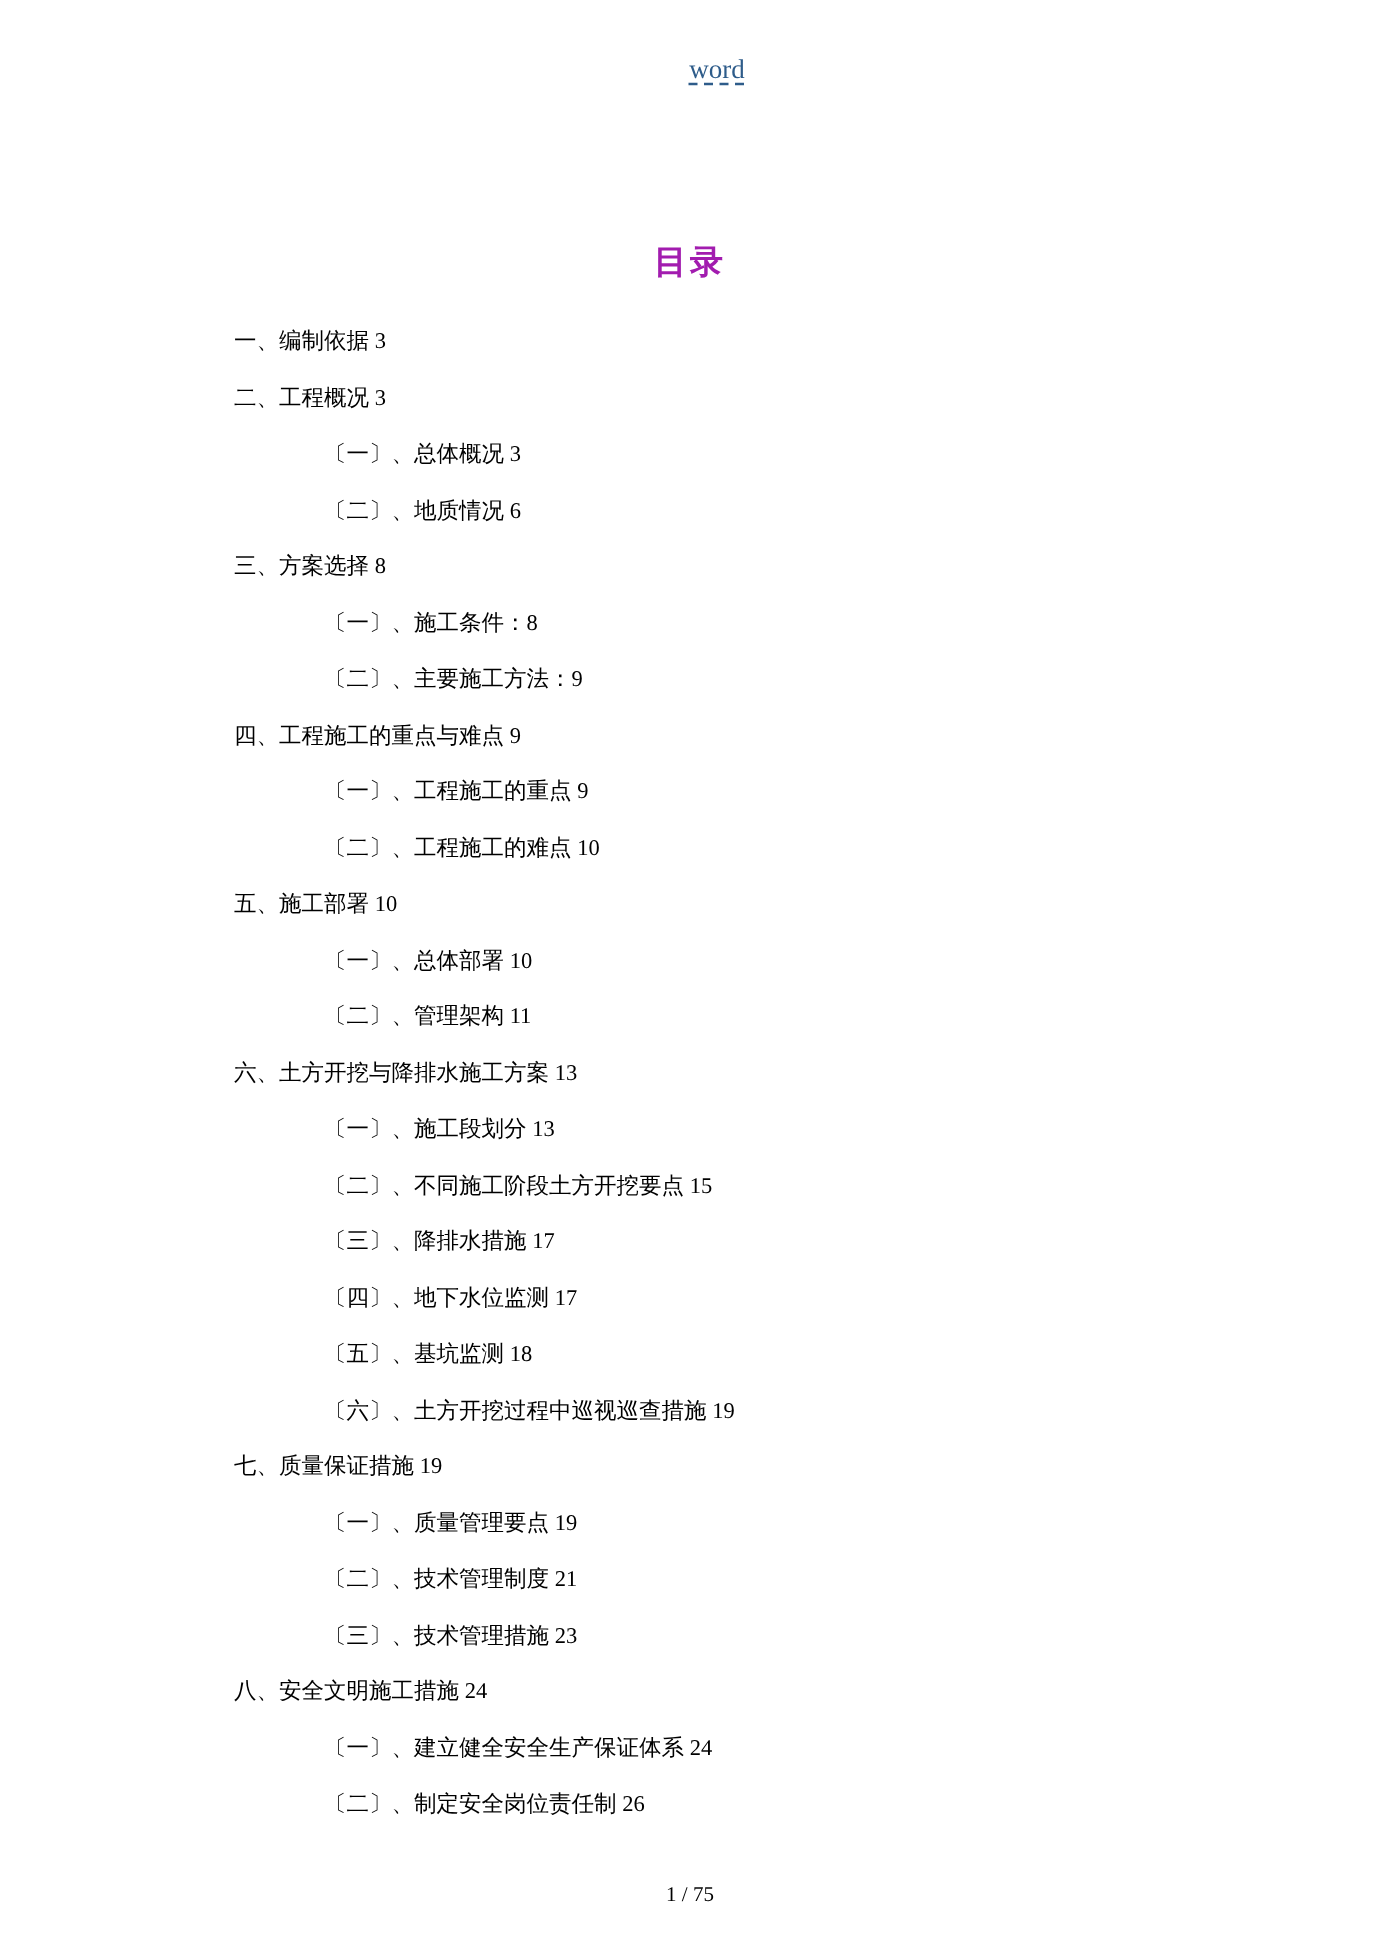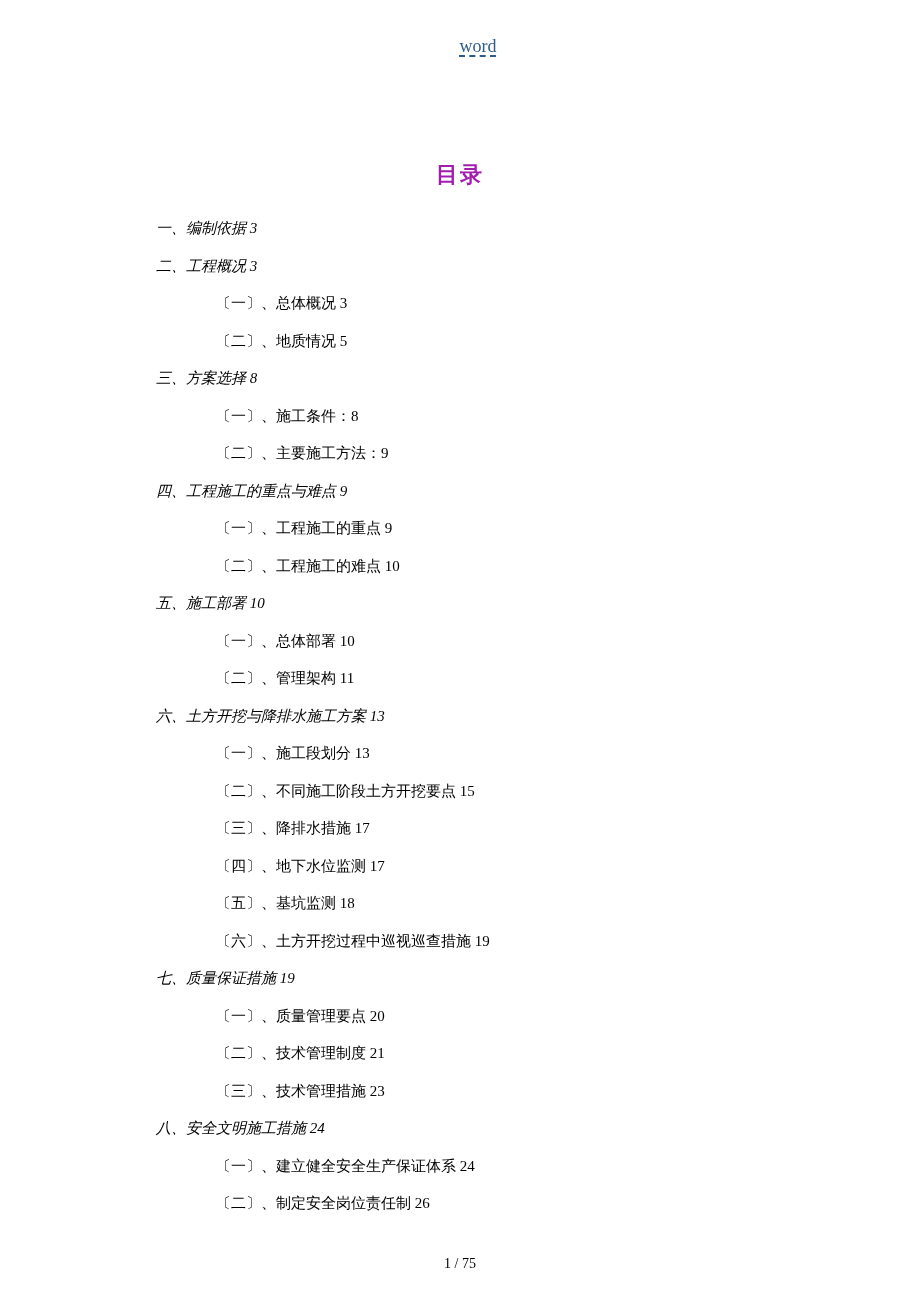--- a/index.html
+++ b/index.html
@@ -42,21 +42,20 @@
       position: absolute;
       top: 210px;
       left: 156px;
       width: 620px;
       font-size: 15px;
       color: #000000;
       line-height: 2.5;
     }
     .level-1 {
       margin-top: 0;
-      font-style: italic;
     }
     .level-2 {
       padding-left: 60px;
     }
     .footer {
       position: absolute;
       bottom: 30px;
       left: 0;
       width: 100%;
       text-align: center;
@@ -68,39 +67,39 @@
 <body>
 
 <div class="header-link">word</div>
 
 <div class="toc-title">目录</div>
 
 <div class="toc-content">
   <div class="level-1">一、编制依据 3</div>
   <div class="level-1">二、工程概况 3</div>
   <div class="level-2">〔一〕、总体概况 3</div>
-  <div class="level-2">〔二〕、地质情况 5</div>
+  <div class="level-2">〔二〕、地质情况 6</div>
   <div class="level-1">三、方案选择 8</div>
   <div class="level-2">〔一〕、施工条件：8</div>
   <div class="level-2">〔二〕、主要施工方法：9</div>
   <div class="level-1">四、工程施工的重点与难点 9</div>
   <div class="level-2">〔一〕、工程施工的重点 9</div>
   <div class="level-2">〔二〕、工程施工的难点 10</div>
   <div class="level-1">五、施工部署 10</div>
   <div class="level-2">〔一〕、总体部署 10</div>
   <div class="level-2">〔二〕、管理架构 11</div>
   <div class="level-1">六、土方开挖与降排水施工方案 13</div>
   <div class="level-2">〔一〕、施工段划分 13</div>
   <div class="level-2">〔二〕、不同施工阶段土方开挖要点 15</div>
   <div class="level-2">〔三〕、降排水措施 17</div>
   <div class="level-2">〔四〕、地下水位监测 17</div>
   <div class="level-2">〔五〕、基坑监测 18</div>
   <div class="level-2">〔六〕、土方开挖过程中巡视巡查措施 19</div>
   <div class="level-1">七、质量保证措施 19</div>
-  <div class="level-2">〔一〕、质量管理要点 20</div>
+  <div class="level-2">〔一〕、质量管理要点 19</div>
   <div class="level-2">〔二〕、技术管理制度 21</div>
   <div class="level-2">〔三〕、技术管理措施 23</div>
   <div class="level-1">八、安全文明施工措施 24</div>
   <div class="level-2">〔一〕、建立健全安全生产保证体系 24</div>
   <div class="level-2">〔二〕、制定安全岗位责任制 26</div>
 </div>
 
 <div class="footer">1 / 75</div>
 
 </body></html>

